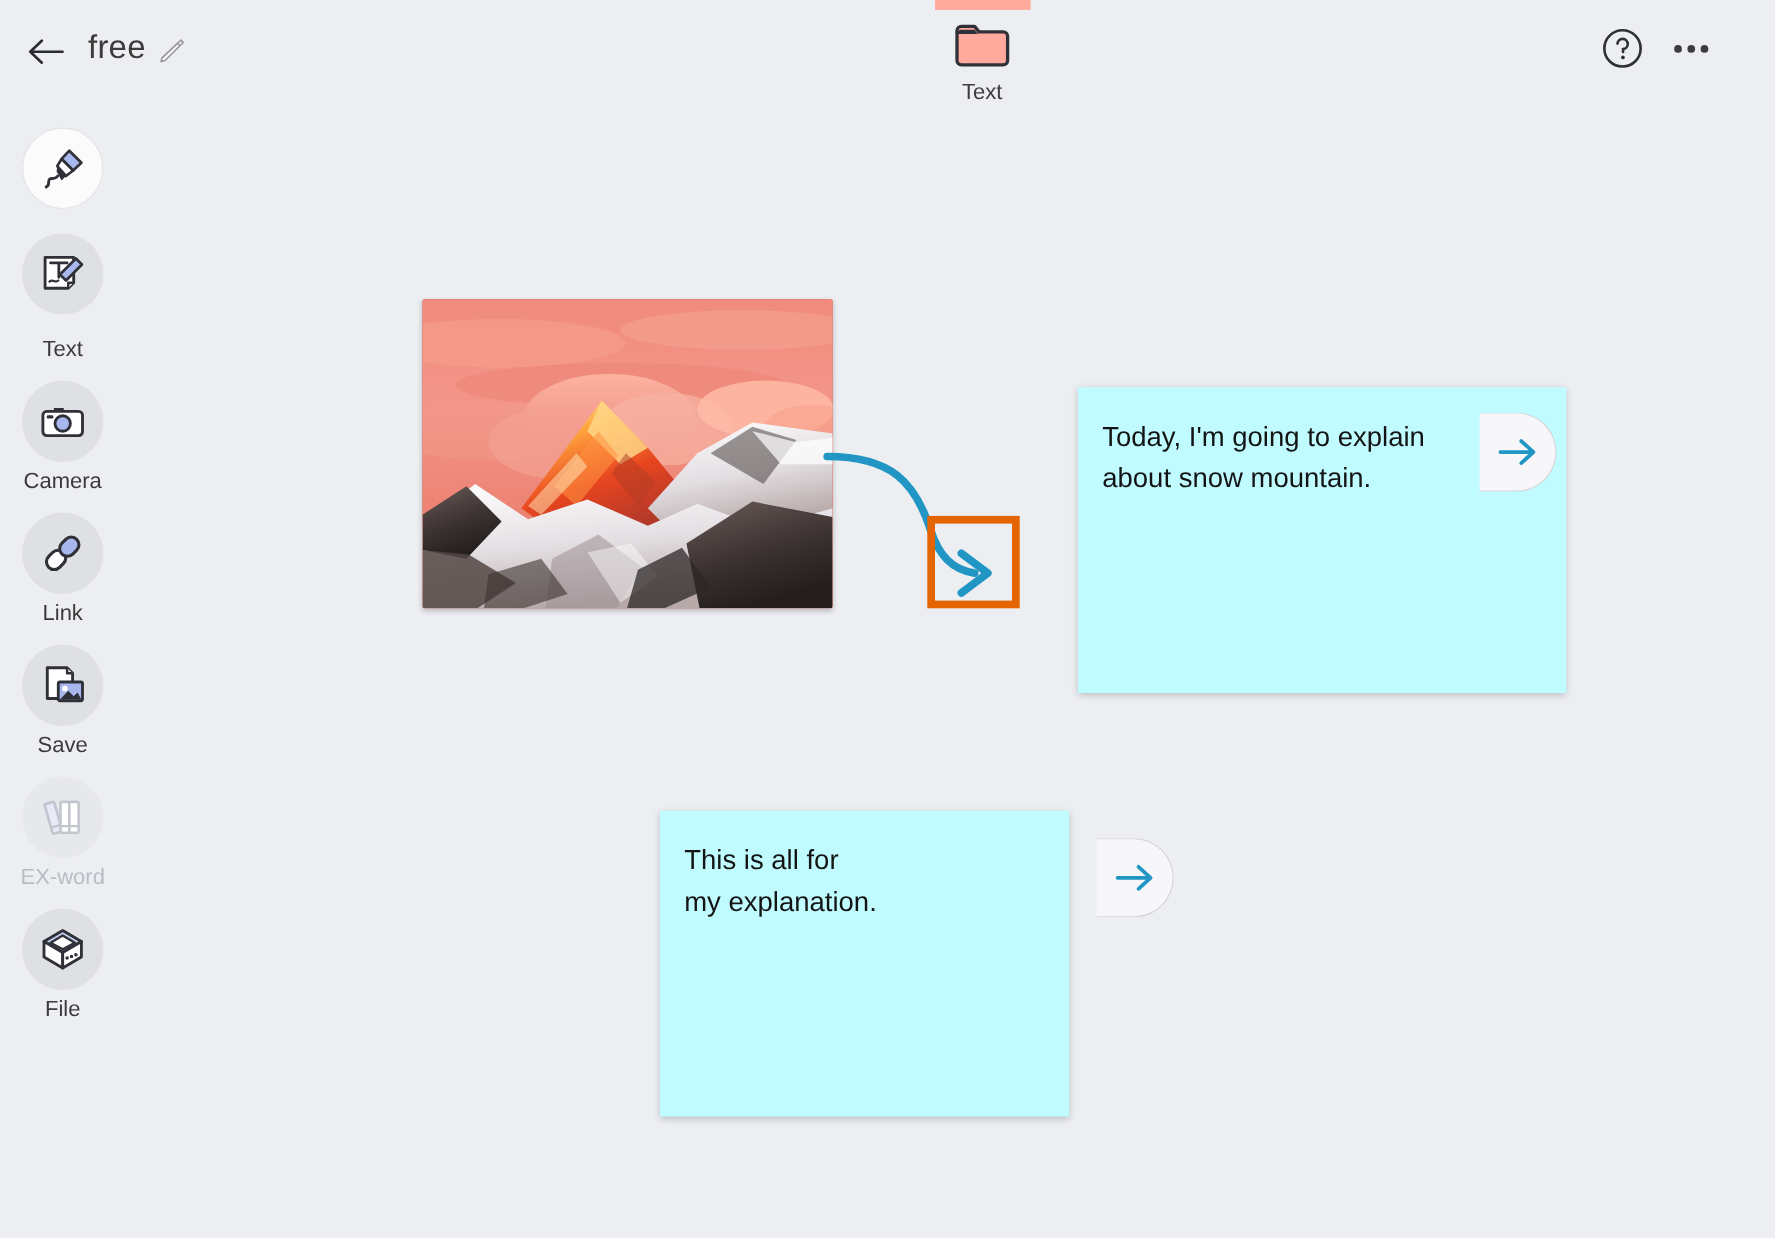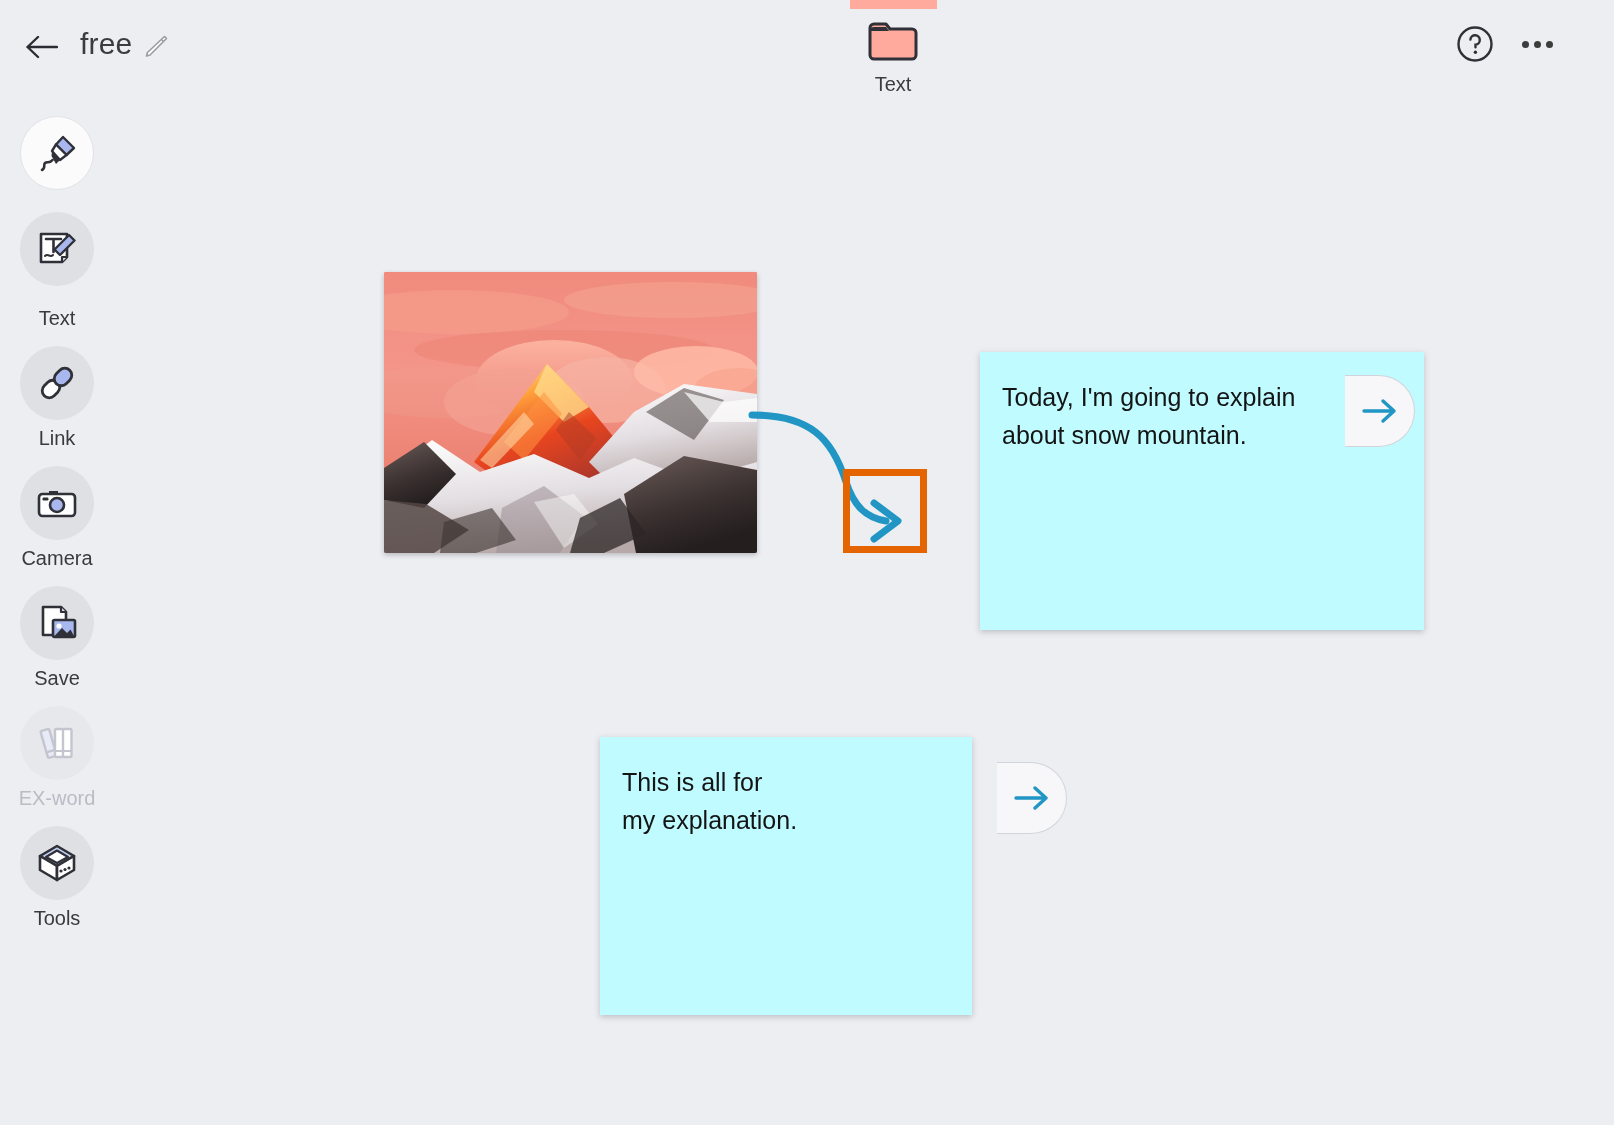--- a/index.html
+++ b/index.html
@@ -163,39 +163,39 @@
           <path d="M12 31 c3-3 5 2 8 -1" fill="none" stroke="#2f3038" stroke-width="2" stroke-linecap="round"></path>
           <path d="M36 10 L41.5 15.5 L27 30 L21.5 24.5 Z" fill="#a8b8ee" stroke="#2f3038" stroke-width="2.4" stroke-linejoin="round"></path>
         </svg>
       </div>
       <div class="lbl">Text</div>
     </div>
 
     <div class="tool" style="margin-top:16px;">
       <div class="bubble">
         <svg width="48" height="48" viewBox="0 0 48 48">
+          <path d="M16 12 h9 v4 h-9 z" fill="#2f3038"></path>
+          <rect x="6" y="15" width="36" height="22" rx="3.5" fill="#ffffff" stroke="#2f3038" stroke-width="2.6"></rect>
+          <circle cx="24" cy="26" r="7" fill="#a8b8ee" stroke="#2f3038" stroke-width="2.6"></circle>
+          <rect x="9.5" y="18.5" width="6" height="3" rx="1.2" fill="#2f3038"></rect>
+        </svg>
+      </div>
+      <div class="lbl">Camera</div>
+    </div>
+
+    <div class="tool" style="margin-top:16px;">
+      <div class="bubble">
+        <svg width="48" height="48" viewBox="0 0 48 48">
           <g transform="rotate(-45 24 24)">
             <rect x="6" y="17" width="19" height="14" rx="7" fill="#ffffff" stroke="#2f3038" stroke-width="2.8"></rect>
             <rect x="23" y="17" width="19" height="14" rx="7" fill="#a8b8ee" stroke="#2f3038" stroke-width="2.8"></rect>
           </g>
         </svg>
       </div>
       <div class="lbl">Link</div>
-    </div>
-
-    <div class="tool" style="margin-top:16px;">
-      <div class="bubble">
-        <svg width="48" height="48" viewBox="0 0 48 48">
-          <path d="M16 12 h9 v4 h-9 z" fill="#2f3038"></path>
-          <rect x="6" y="15" width="36" height="22" rx="3.5" fill="#ffffff" stroke="#2f3038" stroke-width="2.6"></rect>
-          <circle cx="24" cy="26" r="7" fill="#a8b8ee" stroke="#2f3038" stroke-width="2.6"></circle>
-          <rect x="9.5" y="18.5" width="6" height="3" rx="1.2" fill="#2f3038"></rect>
-        </svg>
-      </div>
-      <div class="lbl">Camera</div>
     </div>
 
     <div class="tool" style="margin-top:16px;">
       <div class="bubble">
         <svg width="48" height="48" viewBox="0 0 48 48">
           <path d="M10 8 H28 L33 13 V36 H10 Z" fill="#ffffff" stroke="#2f3038" stroke-width="2.6" stroke-linejoin="round"></path>
           <path d="M28 8 V13 H33" fill="#e5e6ea" stroke="#2f3038" stroke-width="2.2" stroke-linejoin="round"></path>
           <rect x="20" y="21" width="22" height="17" rx="1.5" fill="#a8b8ee" stroke="#2f3038" stroke-width="2.6"></rect>
           <circle cx="26" cy="27" r="2.6" fill="#ffffff"></circle>
           <path d="M21.5 37 L29 29 L34 34 L37.5 30.5 L41 37 Z" fill="#2f3038"></path>
@@ -224,21 +224,21 @@
         <svg width="48" height="48" viewBox="0 0 48 48">
           <path d="M24 7 L41 17 L24 27 L7 17 Z" fill="#c3cff2" stroke="#2f3038" stroke-width="2.6" stroke-linejoin="round"></path>
           <path d="M7 17 V31 L24 41 V27 Z" fill="#ffffff" stroke="#2f3038" stroke-width="2.6" stroke-linejoin="round"></path>
           <path d="M41 17 V31 L24 41 V27 Z" fill="#ffffff" stroke="#2f3038" stroke-width="2.6" stroke-linejoin="round"></path>
           <path d="M24 11.5 L35 18 L24 24 L13 18 Z" fill="#ffffff" stroke="#2f3038" stroke-width="2.2" stroke-linejoin="round"></path>
           <circle cx="28" cy="32" r="1.6" fill="#2f3038"></circle>
           <circle cx="32" cy="30.5" r="1.6" fill="#2f3038"></circle>
           <circle cx="36" cy="29" r="1.6" fill="#2f3038"></circle>
         </svg>
       </div>
-      <div class="lbl">Tools</div>
+      <div class="lbl">File</div>
     </div>
   </div>
 
   <div id="canvas">
 
     <div id="photo">
       <svg viewBox="0 0 373 281" preserveAspectRatio="none">
         <defs>
           <linearGradient id="sky" x1="0" y1="0" x2="0" y2="1">
             <stop offset="0%" stop-color="#f08b7d"></stop>

